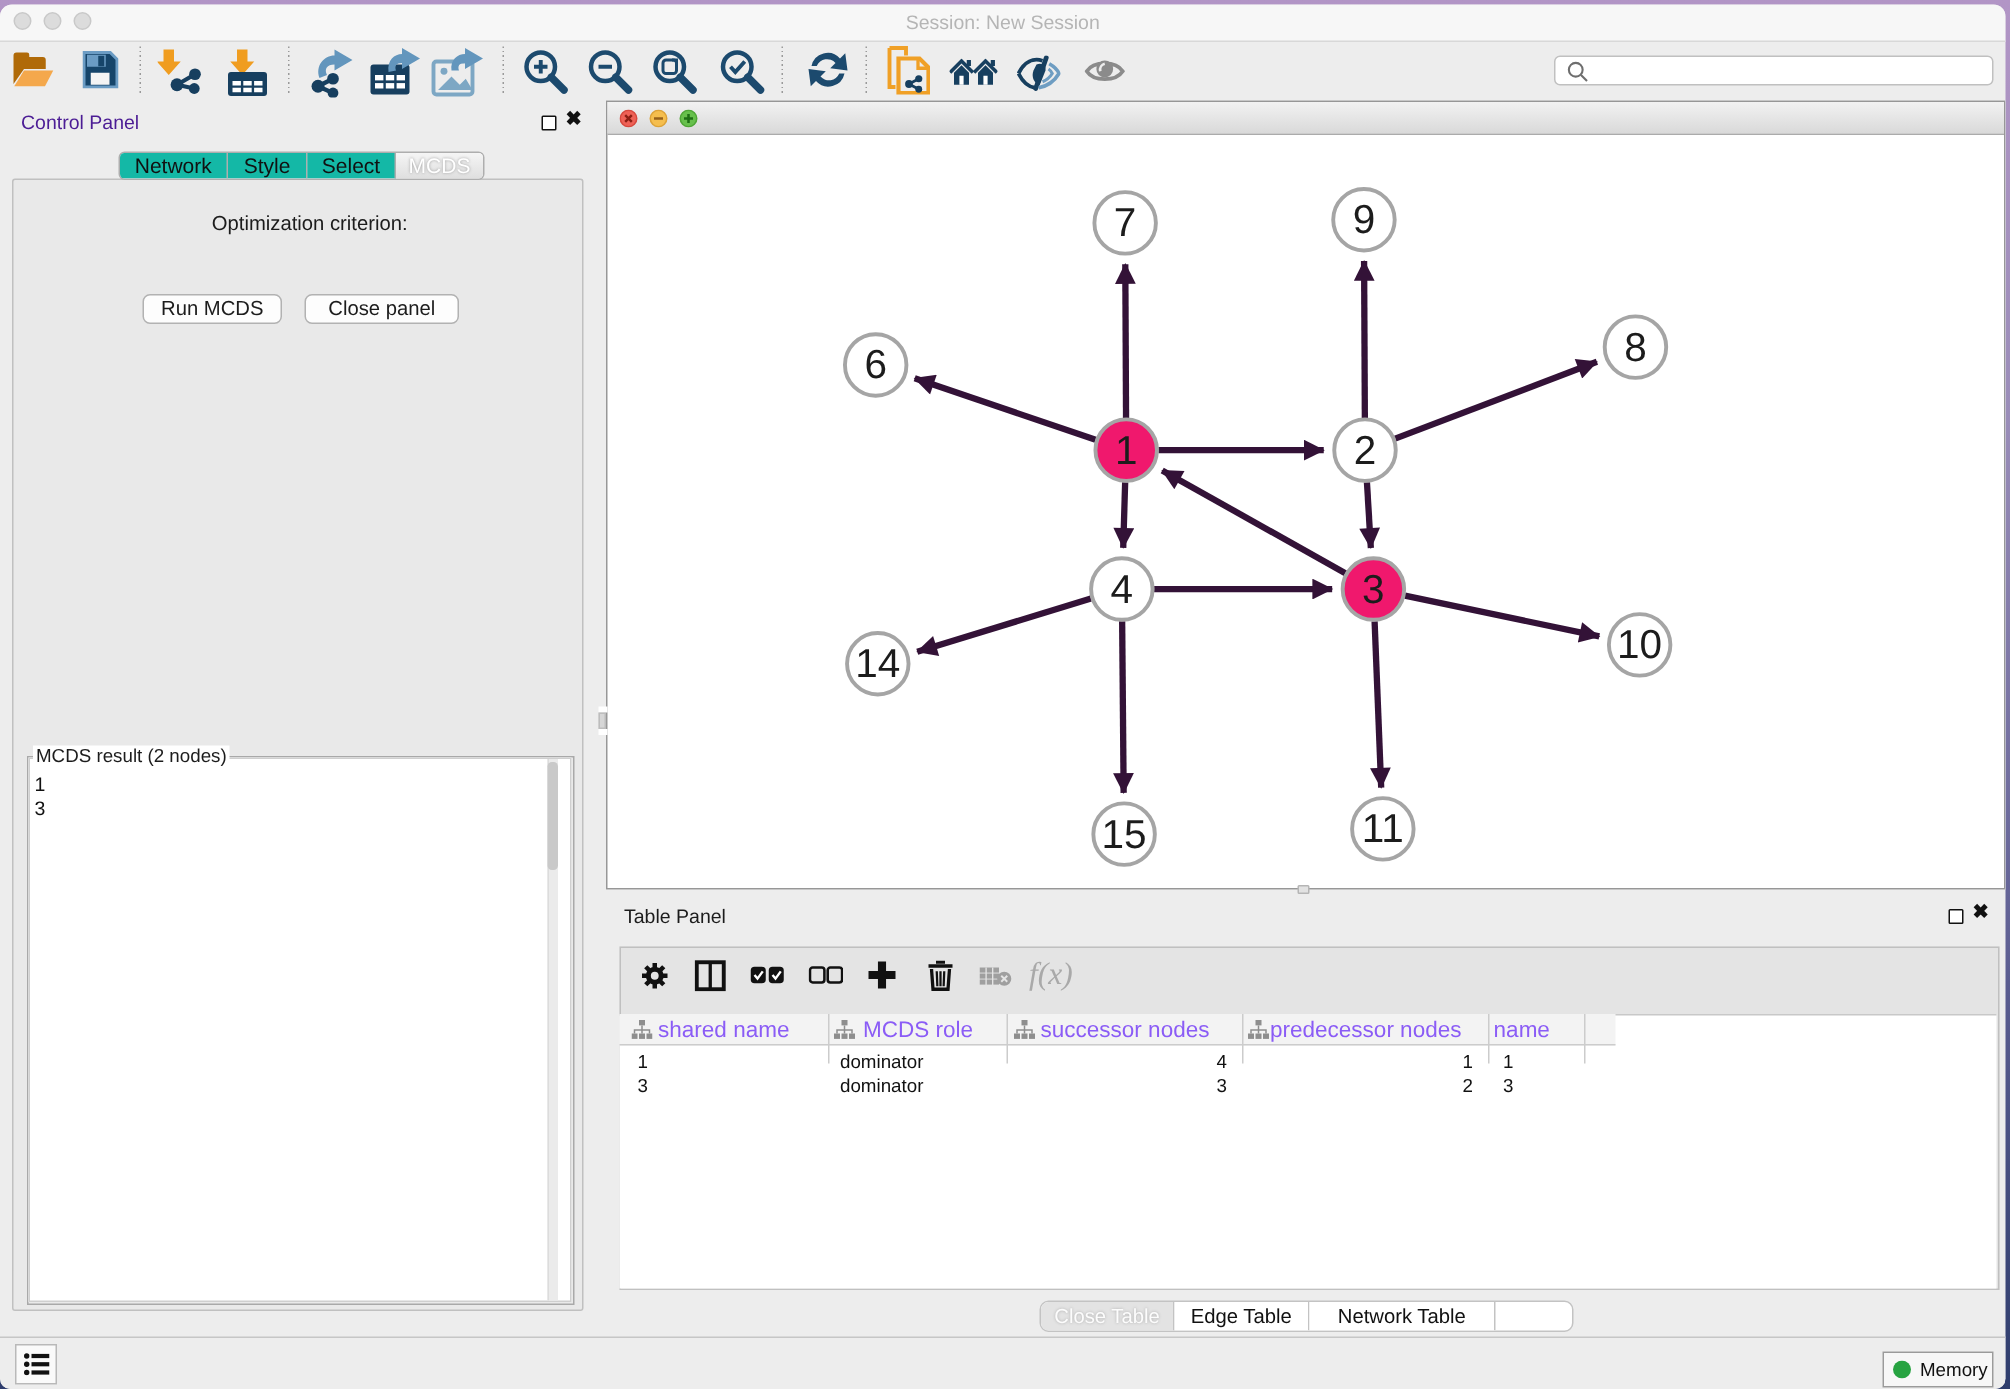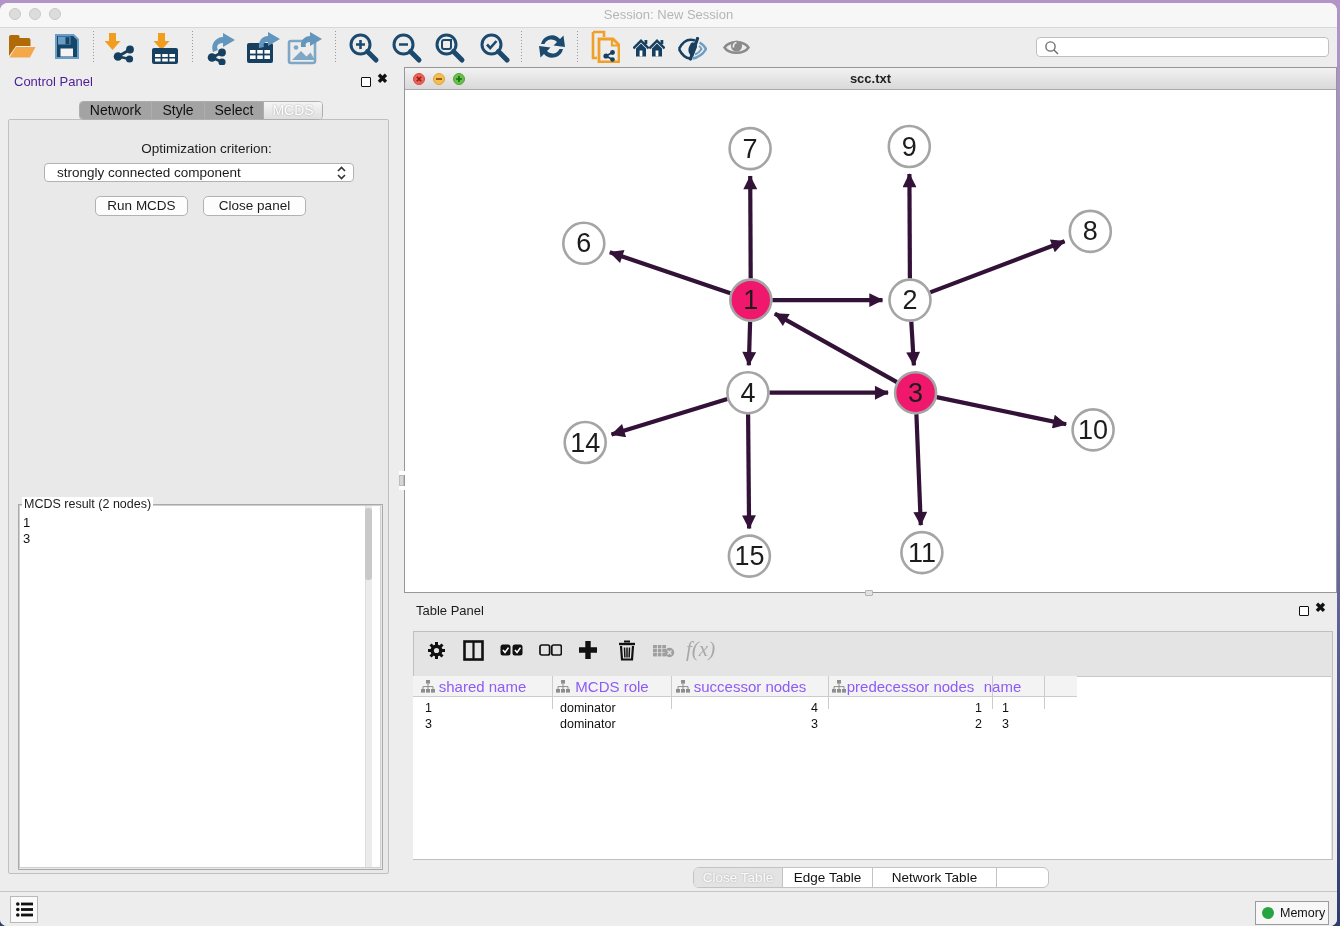--- a/index.html
+++ b/index.html
@@ -15,21 +15,21 @@
 #toolbar { position:absolute; left:0; top:26px; width:100%; height:36px; }
 .sep { position:absolute; top:2px; height:32px; width:1px; background-image:repeating-linear-gradient(180deg,#9a9a9a 0 1px,transparent 1px 3px); }
 .ticon { position:absolute; }
 #search { position:absolute; left:1036px; top:8px; width:293px; height:20px; background:#fff; border:1px solid #c0c0c0; border-radius:4px; }
 
 #cp-title { position:absolute; left:14px; top:71px; font-size:13px; color:#4c1d95; }
 #cp-float { position:absolute; left:361px; top:74px; width:10px; height:10px; border:1.5px solid #111; border-radius:1px; background:#fff; }
 #cp-close { position:absolute; left:377px; top:68px; font-size:13px; font-weight:bold; color:#111; }
 #cp-box { position:absolute; left:8px; top:116px; width:381px; height:755px; background:#e9e9e9; border:1px solid #c0c0c0; border-radius:2px; }
 #cp-tabs { position:absolute; left:79px; top:98px; width:244px; height:19px; display:flex; border:1px solid #aeaeae; border-radius:4px; overflow:hidden; background:#fff; }
-.cptab { font-size:14px; color:#111; text-align:center; line-height:17px; border-right:1px solid #aeaeae; background:#a3a3a3; }
+.cptab { font-size:14px; color:#111; text-align:center; line-height:17px; border-right:1px solid #aeaeae; background:#14b8a6; }
 #opt-label { position:absolute; left:0; top:138px; width:397px; text-align:center; font-size:13.5px; color:#1c1c1c;padding-left:16px; }
 #opt-select { position:absolute; left:44px; top:160px; width:310px; height:19px; background:#fff; border:1px solid #b2b2b2; border-radius:4px; font-size:13.5px; color:#1c1c1c; line-height:17px; padding-left:12px; }
 .cpbtn { position:absolute; top:193px; height:20px; background:#fdfdfd; border:1px solid #b2b2b2; border-radius:5px; font-size:13.5px; color:#1c1c1c; text-align:center; line-height:18px; }
 #mcds-group { position:absolute; left:18px; top:501px; width:365px; height:366px; border:1px solid #a9a9a9; }
 #mcds-white { position:absolute; left:19px; top:502px; width:362px; height:363px; background:#fff; border:1px solid #cfcfcf; }
 #mcds-label { position:absolute; left:22px; top:494px; background:#ffffff; font-size:12.5px; color:#1c1c1c; padding:0 2px; }
 
 #netframe { position:absolute; left:404px; top:64px; width:933px; height:526px; border:1px solid #979797; background:#fff; }
 #nf-titlebar { position:absolute; left:0; top:0; width:100%; height:22px; background:linear-gradient(180deg,#f2f2f2,#d9d9d9); border-bottom:1px solid #ababab; }
 #nf-title { position:absolute; top:3px; width:100%; text-align:center; font-size:13px; font-weight:bold; color:#222; }
@@ -209,47 +209,40 @@
   <div id="cp-float"></div>
   <div id="cp-close">✖</div>
   <div id="cp-box"></div>
   <div id="cp-tabs">
     <div class="cptab" style="width:72px;">Network</div>
     <div class="cptab" style="width:53px;">Style</div>
     <div class="cptab" style="width:59px;">Select</div>
     <div class="cptab" style="width:58px;border-right:none;background:linear-gradient(180deg,#f5f5f5,#dfdfdf);color:#ffffff;text-shadow:0 0 2px #9a9a9a;">MCDS</div>
   </div>
   <div id="opt-label">Optimization criterion:</div>
-  <div id="opt-select">strongly connected component
-    <svg width="11" height="14" style="position:absolute;right:6px;top:2px;" viewBox="0 0 11 14">
-      <path d="M2 5 L5.5 1.5 L9 5" fill="none" stroke="#333" stroke-width="1.6"></path>
-      <path d="M2 9 L5.5 12.5 L9 9" fill="none" stroke="#333" stroke-width="1.6"></path>
-    </svg>
-  </div>
   <div class="cpbtn" style="left:95px; width:93px;">Run MCDS</div>
   <div class="cpbtn" style="left:203px; width:103px;">Close panel</div>
   <div id="mcds-group"></div>
   <div id="mcds-white"></div>
   <div id="mcds-label">MCDS result (2 nodes)</div>
   <div class="abs" style="left:23px;top:512px;font-size:13px;color:#111;">1</div>
   <div class="abs" style="left:23px;top:528px;font-size:13px;color:#111;">3</div>
   <div class="abs" style="left:365px;top:503px;width:7px;height:361px;background:#ebebeb;border-left:1px solid #dcdcdc;"></div>
   <div class="abs" style="left:365px;top:505px;width:7px;height:72px;background:#c9c9c9;border-radius:3px;"></div>
 
   <div id="netframe">
     <div id="nf-titlebar">
       <svg style="position:absolute;left:8px;top:5px;" width="53" height="12" viewBox="0 0 53 12">
         <circle cx="6" cy="6" r="5.5" fill="#ee6156" stroke="#d6493e" stroke-width="1"></circle>
         <path d="M3.8 3.8 L8.2 8.2 M8.2 3.8 L3.8 8.2" stroke="#8c1f14" stroke-width="1.6"></path>
         <circle cx="26" cy="6" r="5.5" fill="#f5be4e" stroke="#dda338" stroke-width="1"></circle>
         <path d="M23 6 h6" stroke="#96601a" stroke-width="1.8"></path>
         <circle cx="46" cy="6" r="5.5" fill="#67c04c" stroke="#4fa636" stroke-width="1"></circle>
         <path d="M43 6 h6 M46 3 v6" stroke="#1e6e14" stroke-width="1.7"></path>
       </svg>
-      <div id="nf-title">scc.txt</div>
     </div>
     <svg id="graph" style="position:absolute;left:0;top:23px;" width="931" height="501" viewBox="0 0 931 501">
       <defs>
         <marker id="arr" viewBox="0 0 10 10" refX="9.5" refY="5" markerWidth="4.4" markerHeight="3.3" orient="auto">
           <path d="M0 0 L10 5 L0 10 z" fill="#331237"></path>
         </marker>
       </defs>
       <g id="edges" stroke="#331237" stroke-width="4.2" marker-end="url(#arr)">
         <line x1="345.7" y1="187.6" x2="345.2" y2="85.1"></line>
         <line x1="325.4" y1="202.2" x2="204.8" y2="161.2"></line>
@@ -352,21 +345,21 @@
     </svg>
 
     <div class="abs" style="left:686px;top:634px;font-family:'Liberation Serif',serif;font-style:italic;font-size:21px;color:#a9a9a9;">f(x)</div>
   </div>
   <div id="tp-table"></div>
   <div id="tp-header">
     <div class="th" style="left:0; width:140px;">shared name</div>
     <div class="th" style="left:140px; width:119px;">MCDS role</div>
     <div class="th" style="left:259px; width:157px;">successor nodes</div>
     <div class="th" style="left:416px; width:164px;">predecessor nodes</div>
-    <div class="th" style="left:548px; width:84px; border-right:1px solid #cccccc;">name</div>
+    <div class="th" style="left:560px; width:84px; border-right:1px solid #cccccc;">name</div>
     <svg class="hicon" style="left:8px;" width="14" height="13" viewBox="0 0 14 13">
         <g fill="#8e8e8e">
           <rect x="5" y="0" width="4" height="3.6"></rect>
           <rect x="0" y="9" width="4" height="3.6"></rect>
           <rect x="5" y="9" width="4" height="3.6"></rect>
           <rect x="10" y="9" width="4" height="3.6"></rect>
         </g>
         <path d="M7 3.6 v3 M2 9 v-2.4 h10 V9 M7 6.6 V9" stroke="#8e8e8e" stroke-width="1" fill="none"></path>
       </svg>
     <svg class="hicon" style="left:143px;" width="14" height="13" viewBox="0 0 14 13">

